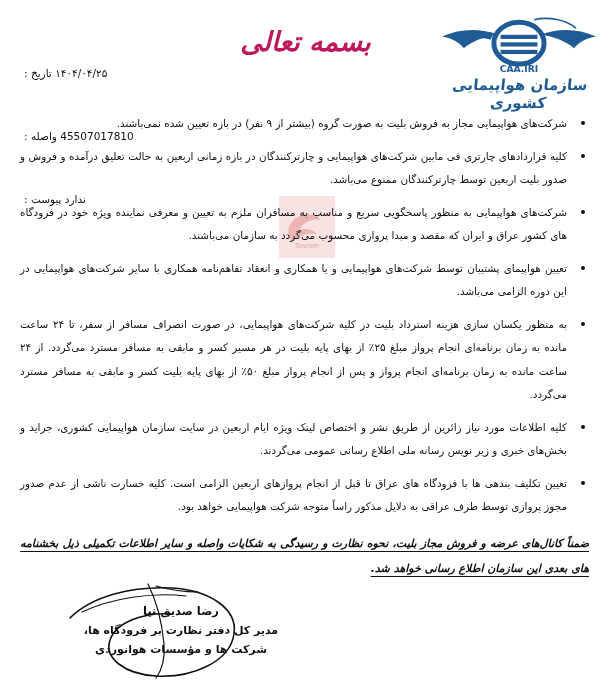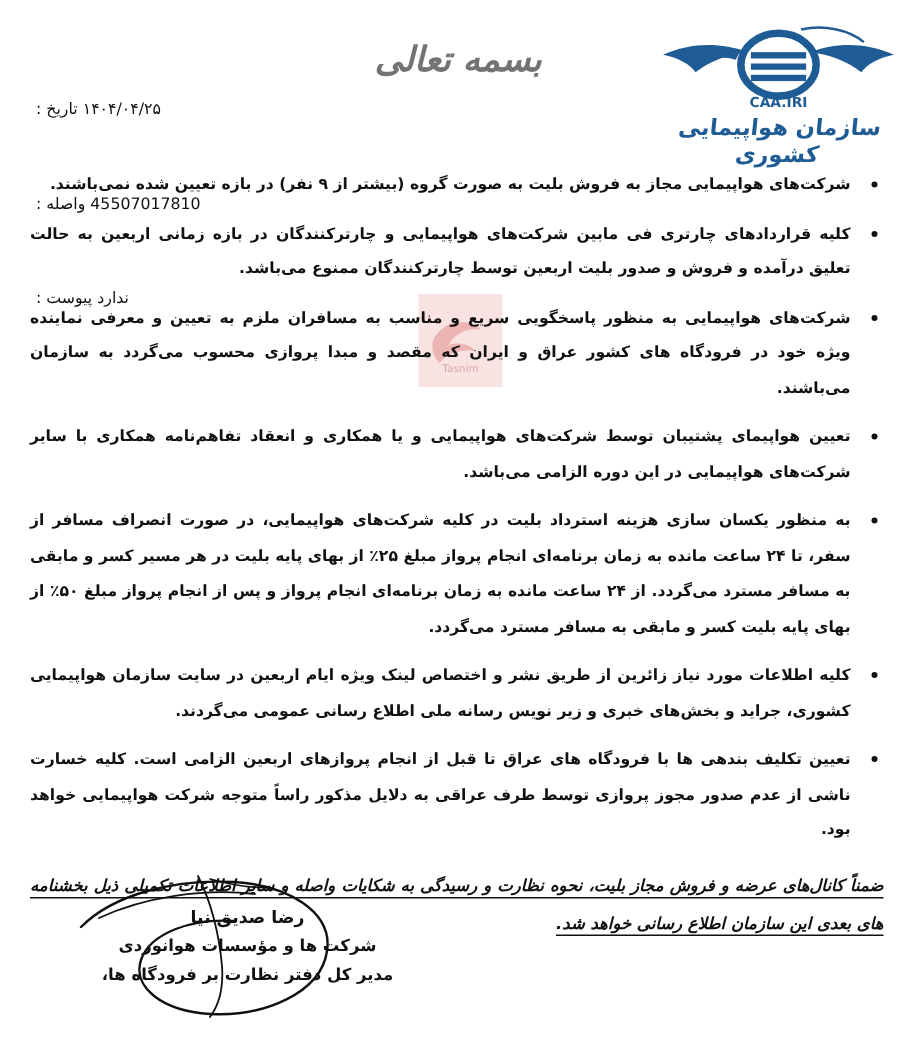--- a/index.html
+++ b/index.html
@@ -49,22 +49,22 @@
     transform: skewX(-6deg);
   }
 
   .basmala {
     position: absolute;
     left: 50%;
     transform: translateX(-50%);
     top: 26px;
     width: 140px;
     text-align: center;
-    font-size: 23px;
-    color: #737373;
+    font-size: 27px;
+    color: #be185d;
     font-family: "DejaVu Serif", "Liberation Serif", serif;
     font-style: italic;
     font-weight: 700;
   }
 
   .meta {
     position: absolute;
     left: 24px;
     top: 22px;
     width: 180px;
@@ -98,21 +98,20 @@
   }
   ul.bullets > li {
     position: relative;
     margin: 0 0 9px 0;
     padding-right: 22px;
     font-size: 10.4px;
     line-height: 23.5px;
     text-align: justify;
     text-justify: inter-word;
     color: #111;
-    font-weight: bold;
   }
   ul.bullets > li::before {
     content: "";
     position: absolute;
     right: 4px;
     top: 9px;
     width: 4px;
     height: 4px;
     border-radius: 50%;
     background: #111;
@@ -140,21 +139,21 @@
     background: #f7dede;
     opacity: .85;
     z-index: 0;
     pointer-events: none;
   }
   .watermark svg { display:block; }
 
   
   .signature {
     position: absolute;
-    left: 0;
+    left: 16px;
     bottom: 4px;
     width: 360px;
     height: 112px;
   }
   .sign-scribble {
     position: absolute;
     left: 36px;
     top: 0;
     width: 210px;
     height: 108px;
@@ -241,16 +240,16 @@
 <div class="signature">
   <svg class="sign-scribble" viewBox="0 0 210 108" aria-hidden="true">
     <path d="M18 40 C40 18 80 8 120 10 C156 12 186 30 182 56 C178 84 140 100 104 98 C72 96 52 80 58 62 C64 44 92 34 120 36" fill="none" stroke="#111" stroke-width="1.6" stroke-linecap="round"></path>
     <path d="M30 34 C60 20 100 14 134 18" fill="none" stroke="#111" stroke-width="1.2" stroke-linecap="round"></path>
     <path d="M96 6 C104 22 110 44 112 66 C113 80 110 92 104 100" fill="none" stroke="#111" stroke-width="1.2" stroke-linecap="round"></path>
     <path d="M104 8 C118 12 132 14 146 14" fill="none" stroke="#111" stroke-width="1.1" stroke-linecap="round"></path>
   </svg>
 
   <div class="sign-text">
     <div class="sign-name">رضا صدیق نیا</div>
+    <div class="sign-title">مدیر کل دفتر نظارت بر فرودگاه ها،</div>
     <div class="sign-title">شرکت ها و مؤسسات هوانوردی</div>
-    <div class="sign-title">مدیر کل دفتر نظارت بر فرودگاه ها،</div>
   </div>
 </div>
 
 </body></html>

